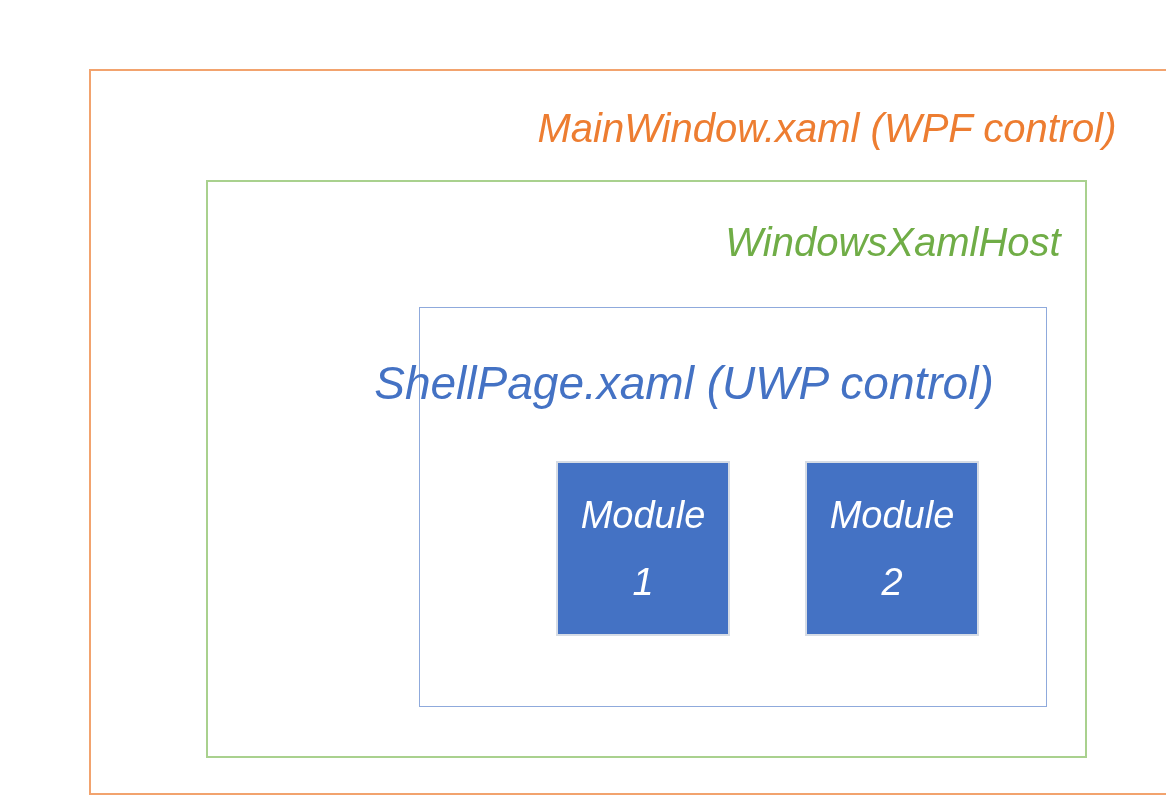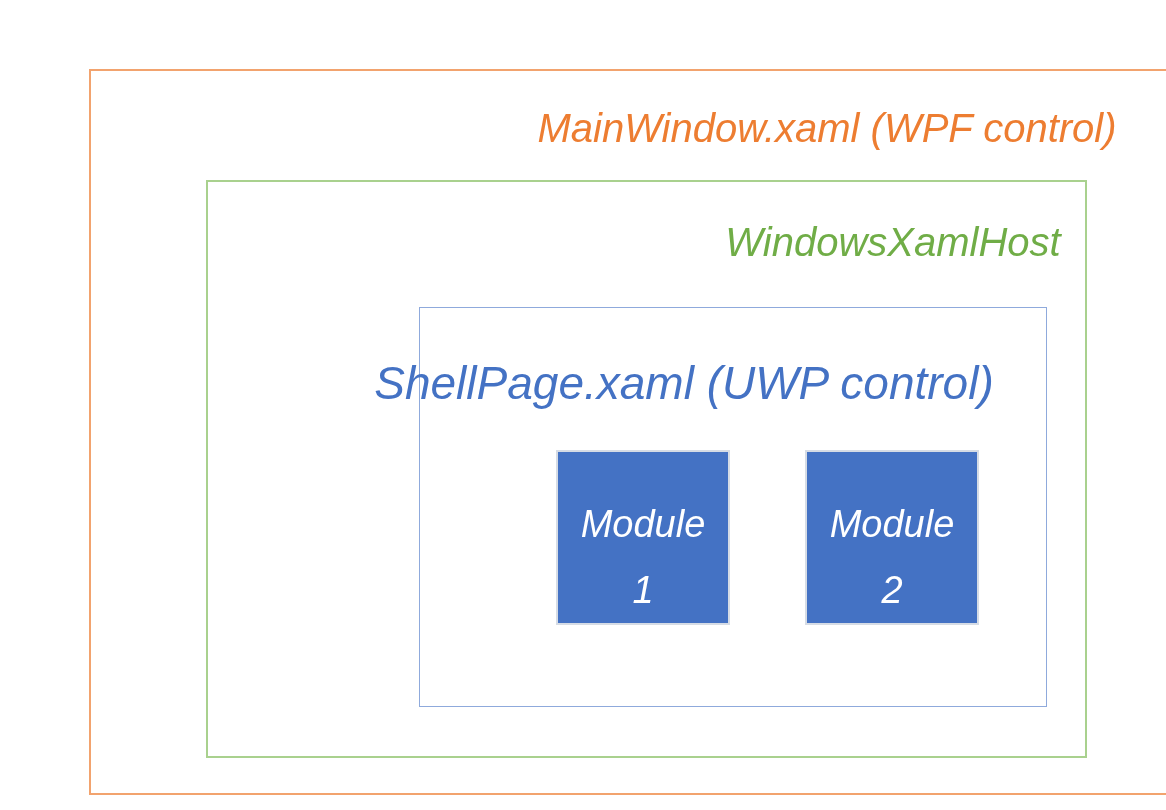--- a/index.html
+++ b/index.html
@@ -45,25 +45,25 @@
   }
   .shellpage-label {
     position: absolute; left: 256px; top: 40px;
     transform: translateX(-50%);
     white-space: nowrap;
     font-size: 46px; color: #4472C4;
   }
 
   .module-box {
     position: absolute;
-    top: 134px; width: 174px; height: 175px;
+    top: 145px; width: 174px; height: 175px;
     background: #4472C4;
     border: 2px solid #D6DCE5;
     display: flex; flex-direction: column;
-    align-items: center; justify-content: flex-end;
+    align-items: center; justify-content: center;
     color: #FFFFFF; font-size: 38px; line-height: 1.32;
     text-align: center;
   }
   .module-1 { left: 128px; }
   .module-2 { left: 377px; }
 </style>
 </head>
 <body>
 
 <div class="canvas">

